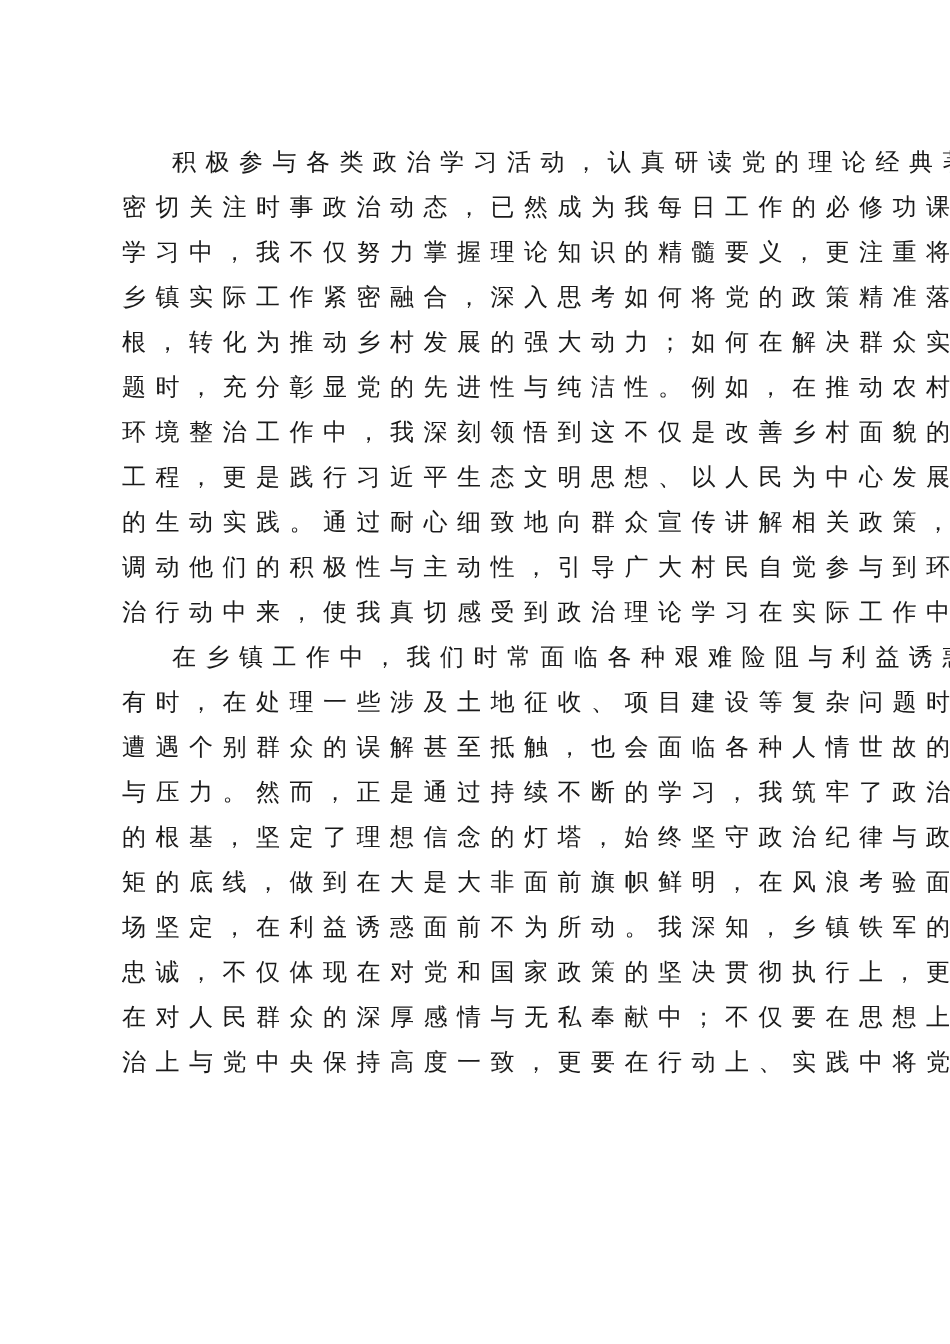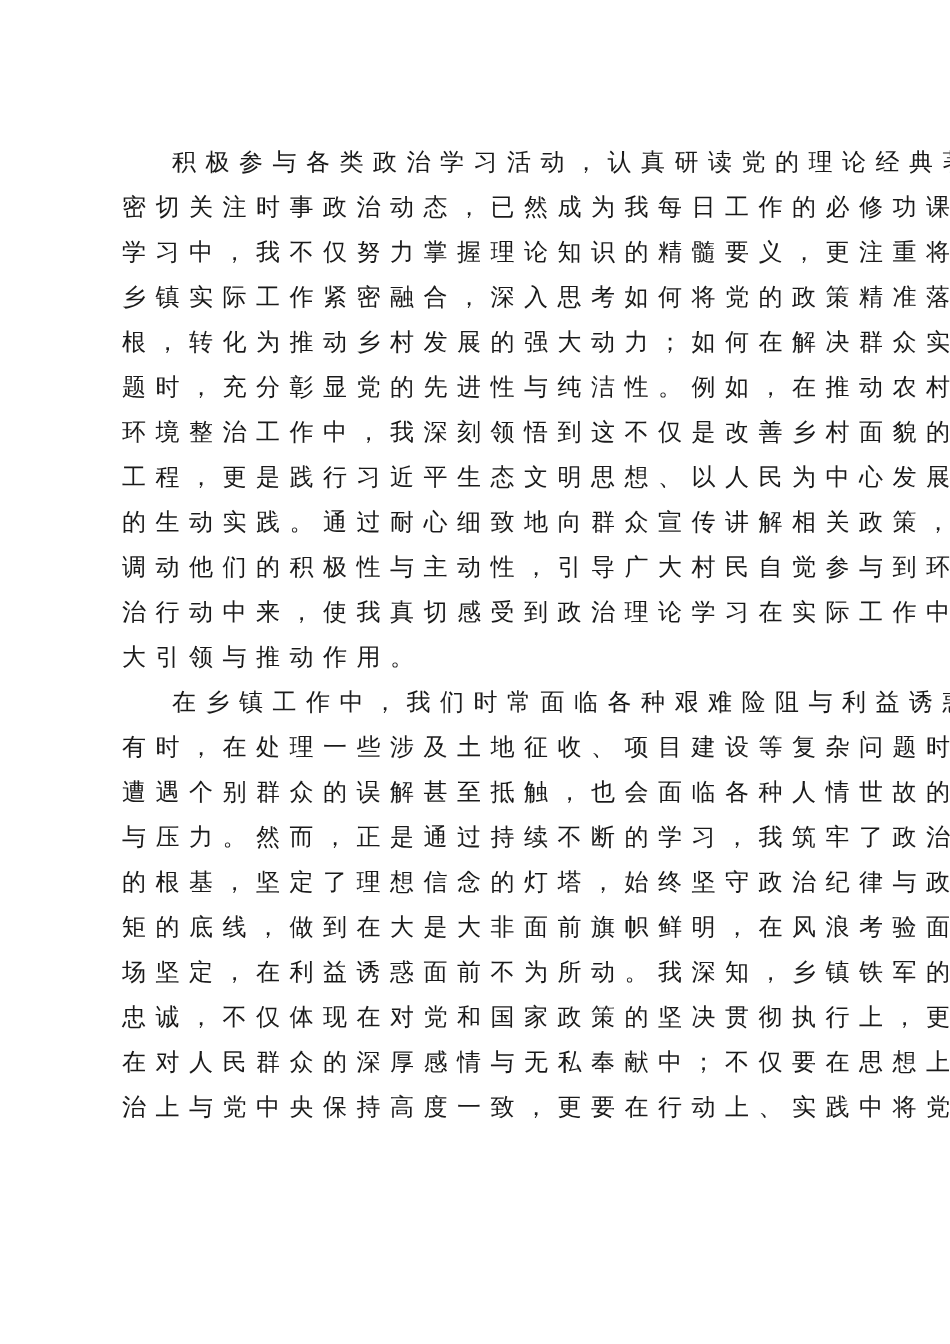--- a/index.html
+++ b/index.html
@@ -24,21 +24,20 @@
     <div class="line">密切关注时事政治动态，已然成为我每日工作的必修功课。在</div>
     <div class="line">学习中，我不仅努力掌握理论知识的精髓要义，更注重将其与</div>
     <div class="line">乡镇实际工作紧密融合，深入思考如何将党的政策精准落地生</div>
     <div class="line">根，转化为推动乡村发展的强大动力；如何在解决群众实际问</div>
     <div class="line">题时，充分彰显党的先进性与纯洁性。例如，在推动农村人居</div>
     <div class="line">环境整治工作中，我深刻领悟到这不仅是改善乡村面貌的基础</div>
     <div class="line">工程，更是践行习近平生态文明思想、以人民为中心发展理念</div>
     <div class="line">的生动实践。通过耐心细致地向群众宣传讲解相关政策，充分</div>
     <div class="line">调动他们的积极性与主动性，引导广大村民自觉参与到环境整</div>
     <div class="line">治行动中来，使我真切感受到政治理论学习在实际工作中的强</div>
-    <div class="line">大引领与推动作用。</div>
 
     <div class="line indent">在乡镇工作中，我们时常面临各种艰难险阻与利益诱惑。</div>
     <div class="line">有时，在处理一些涉及土地征收、项目建设等复杂问题时，会</div>
     <div class="line">遭遇个别群众的误解甚至抵触，也会面临各种人情世故的干扰</div>
     <div class="line">与压力。然而，正是通过持续不断的学习，我筑牢了政治信仰</div>
     <div class="line">的根基，坚定了理想信念的灯塔，始终坚守政治纪律与政治规</div>
     <div class="line">矩的底线，做到在大是大非面前旗帜鲜明，在风浪考验面前立</div>
     <div class="line">场坚定，在利益诱惑面前不为所动。我深知，乡镇铁军的政治</div>
     <div class="line">忠诚，不仅体现在对党和国家政策的坚决贯彻执行上，更体现</div>
     <div class="line">在对人民群众的深厚感情与无私奉献中；不仅要在思想上、政</div>

